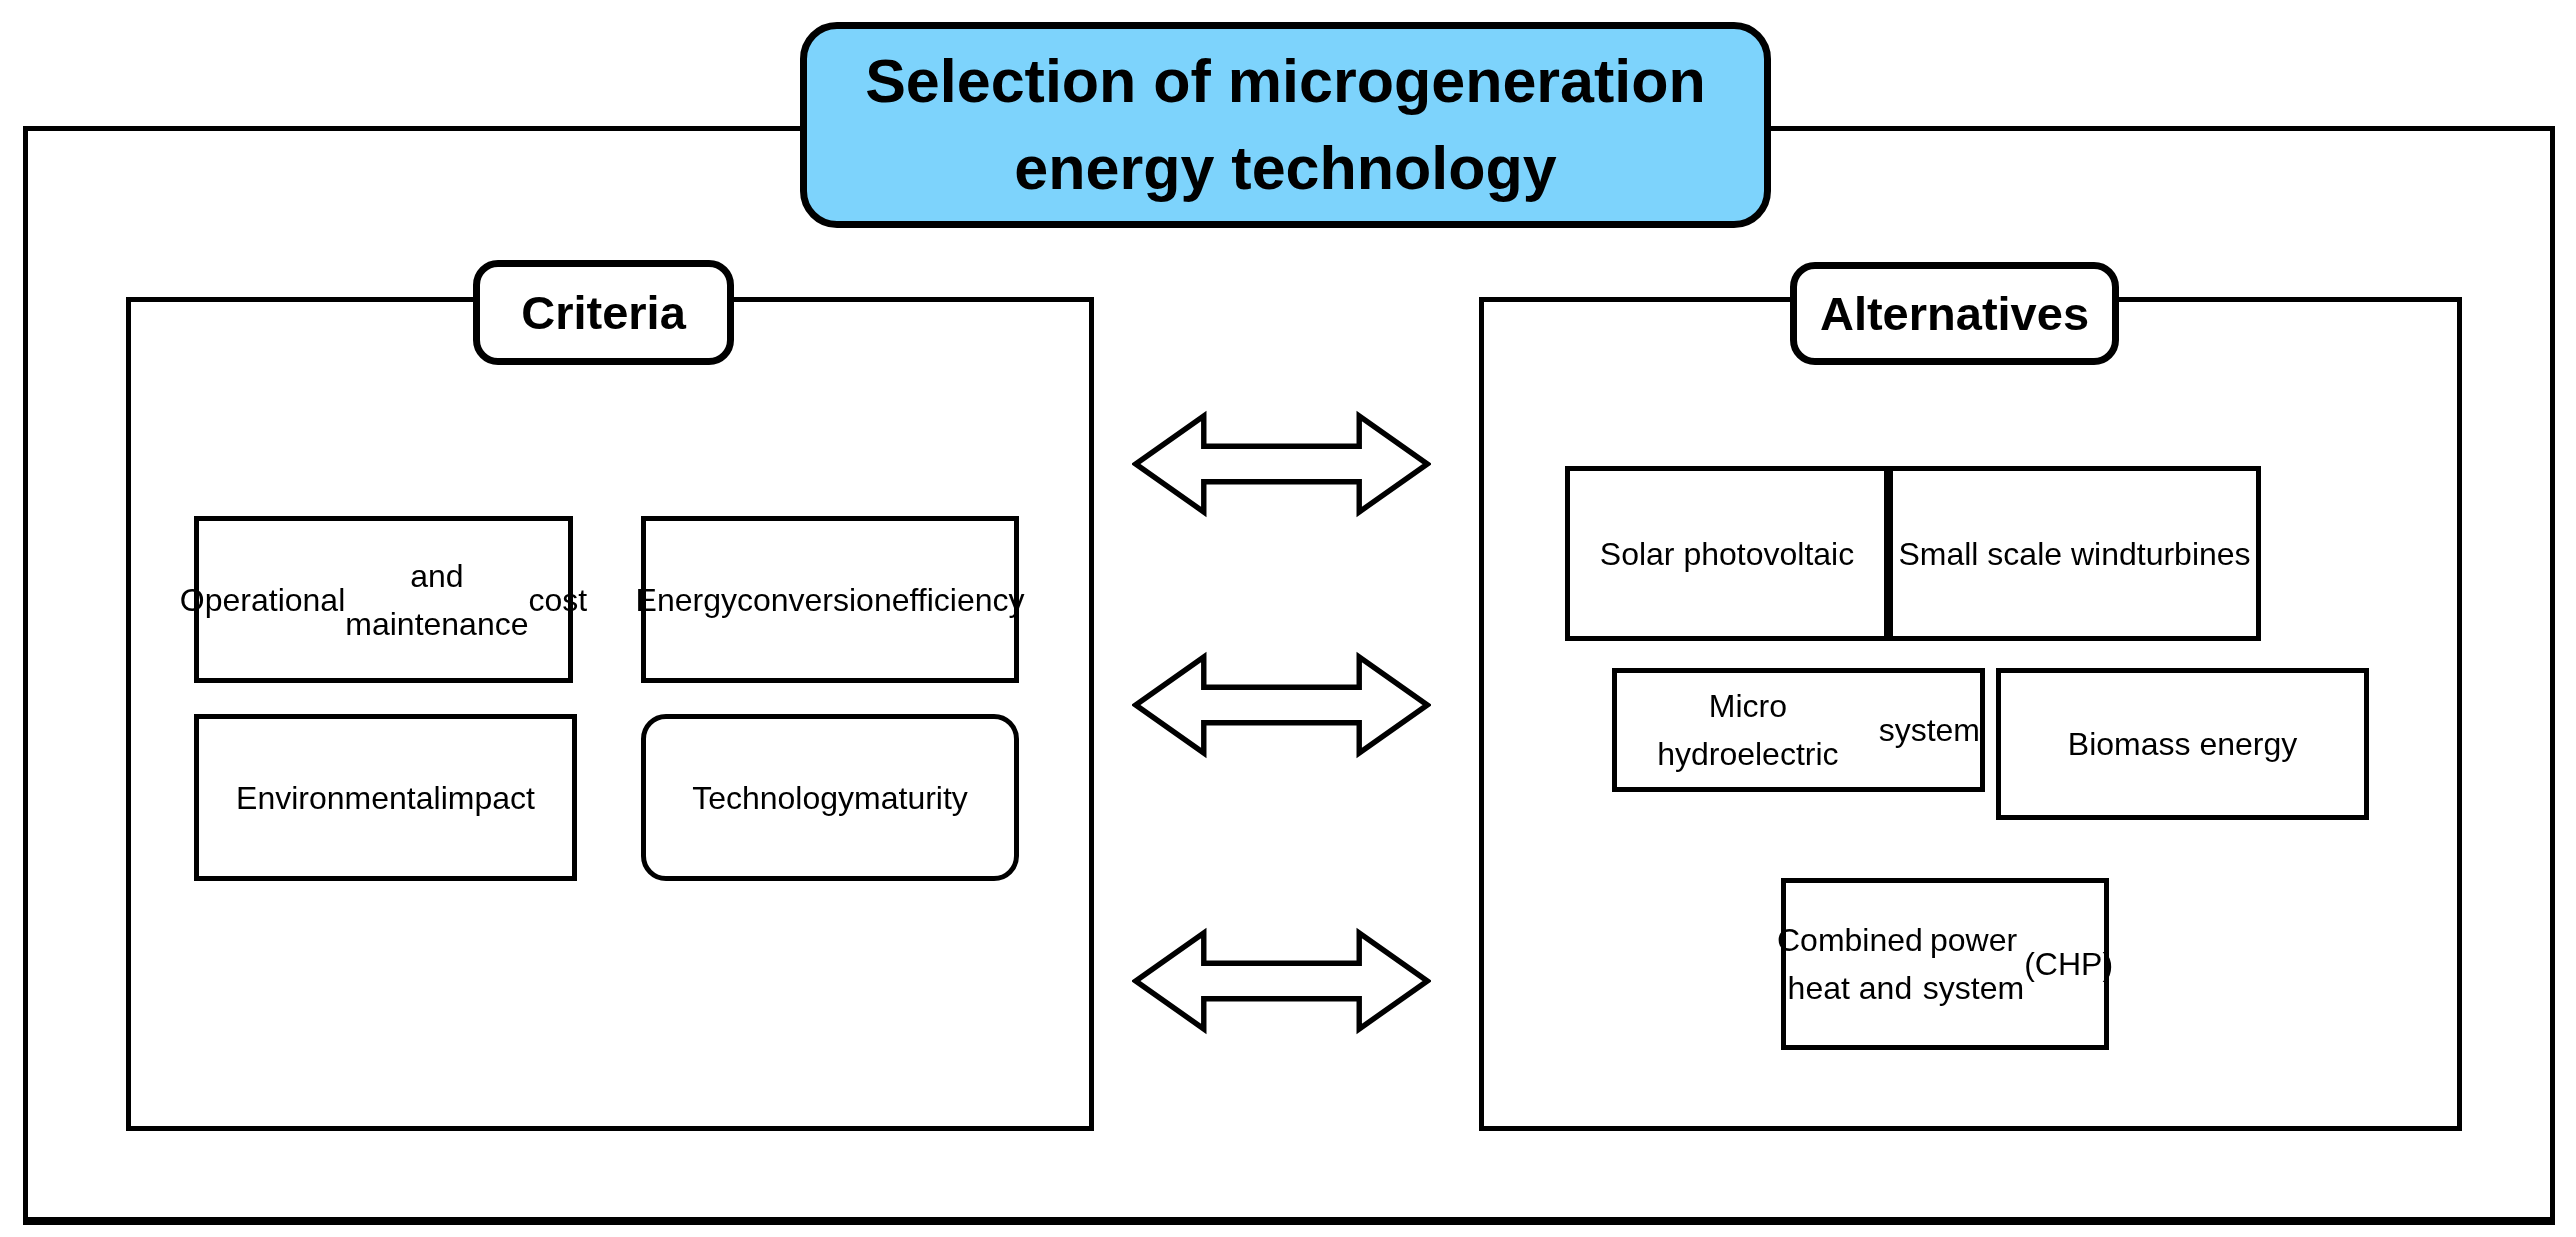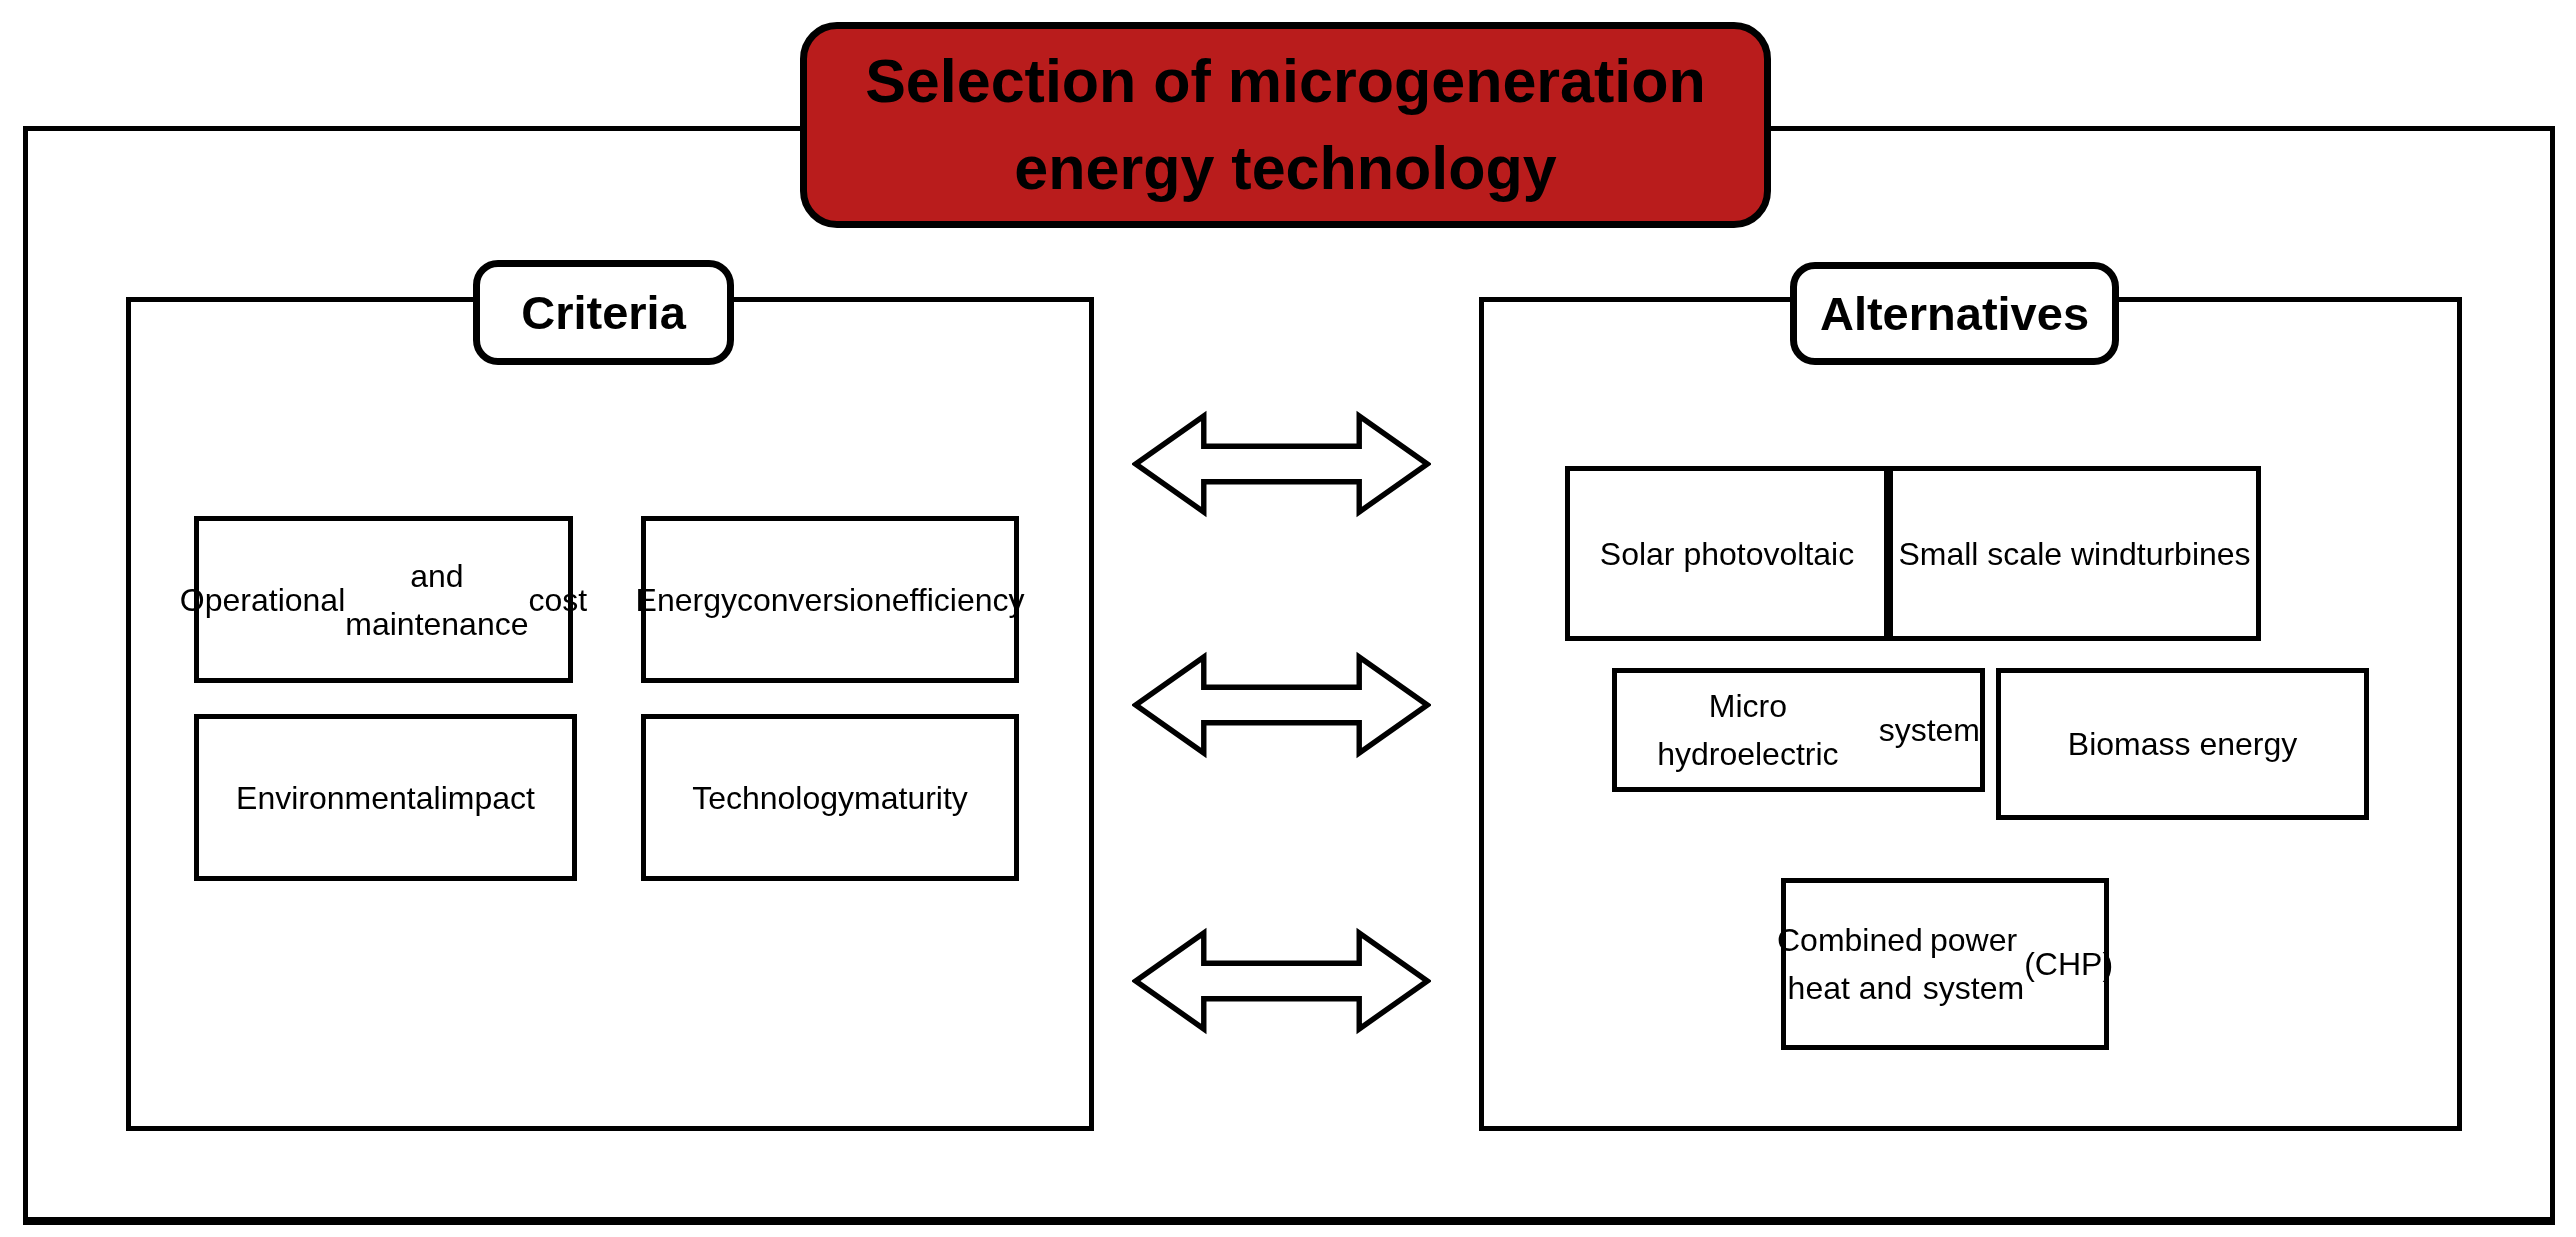--- a/index.html
+++ b/index.html
@@ -26,21 +26,21 @@
     background: #ffffff;
     z-index: 1;
   }
   .section-criteria { left: 126px; top: 297px; width: 958px; height: 824px; }
   .section-alternatives { left: 1479px; top: 297px; width: 973px; height: 824px; }
   .title-box {
     position: absolute;
     left: 800px; top: 22px; width: 971px; height: 206px;
     border: 7px solid #000;
     border-radius: 37px;
-    background: #b91c1c;
+    background: #7dd3fc;
     z-index: 3;
     display: flex; flex-direction: column;
     align-items: center; justify-content: center;
     font-weight: bold; font-size: 61px; line-height: 87px;
     text-align: center;
     box-sizing: border-box;
   }
   .label-pill {
     position: absolute;
     border: 7px solid #000;
@@ -102,21 +102,21 @@
     <span>Energy</span>
     <span>conversion</span>
     <span>efficiency</span>
   </div>
 
   <div class="node" style="left:194px; top:714px; width:383px; height:167px;">
     <span>Environmental</span>
     <span>impact</span>
   </div>
 
-  <div class="node" style="left:641px; top:714px; width:378px; height:167px;">
+  <div class="node" style="left:641px; top:714px; width:378px; height:167px;border-radius:25px;">
     <span>Technology</span>
     <span>maturity</span>
   </div>
 
   <div class="section section-alternatives"></div>
   <div class="label-pill pill-alternatives">Alternatives</div>
 
   <div class="node" style="left:1565px; top:466px; width:324px; height:175px;">
     <span>Solar photovoltaic</span>
   </div>

